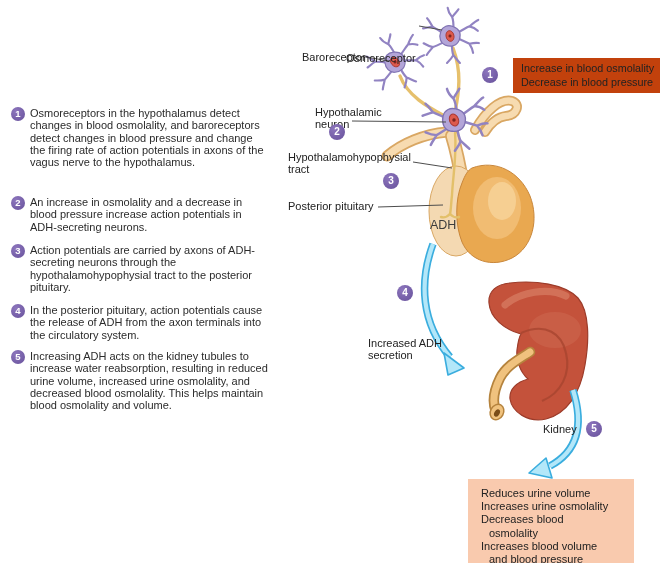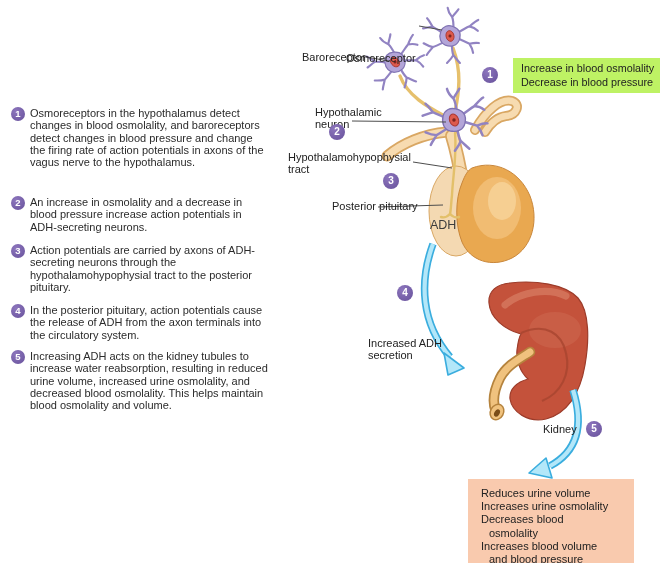--- a/index.html
+++ b/index.html
@@ -22,21 +22,21 @@
   
   .marker{
     position:absolute;width:16px;height:16px;border-radius:50%;
     background:radial-gradient(circle at 35% 30%, #8d76bd, #66509a);
     color:#fff;font-size:10px;font-weight:700;line-height:16px;text-align:center;
   }
   
   .callout{position:absolute;box-sizing:border-box;}
   .callout .bullet{padding-left:9px;text-indent:-8px;}
   .pinkbox{
-    left:513px;top:58px;width:147px;min-height:35px;background:#bef264;
+    left:513px;top:58px;width:147px;min-height:35px;background:#c2410c;
     font-size:10.8px;line-height:13.5px;padding:4px 4px 4px 7px;color:#222;
   }
   .peachbox{
     left:468px;top:479px;width:166px;min-height:80px;background:#f9caae;
     font-size:11px;line-height:13.2px;padding:8px 20px 8px 12px;color:#222;
   }
 </style>
 </head>
 <body>
 
@@ -144,21 +144,21 @@
   </div>
   <div class="step" style="top:350px;">
     <span class="stepnum">5</span>
     <div class="step-text">Increasing ADH acts on the kidney tubules to increase water reabsorption, resulting in reduced urine volume, increased urine osmolality, and decreased blood osmolality. This helps maintain blood osmolality and volume.</div>
   </div>
 
   <div class="lbl" style="left:346px;top:20px;margin-top:32px;">Osmoreceptor</div>
   <div class="lbl" style="left:302px;top:51px;">Baroreceptor</div>
   <div class="lbl" style="left:288px;top:106px;width:80px;margin-left:27px;">Hypothalamic neuron</div>
   <div class="lbl" style="left:288px;top:151px;width:127px;">Hypothalamohypophysial tract</div>
-  <div class="lbl" style="left:288px;top:200px;width:110px;margin-left:44px;">Posterior pituitary</div>
+  <div class="lbl" style="left:288px;top:200px;width:110px;">Posterior pituitary</div>
   <div class="lbl adh" style="left:430px;top:219px;">ADH</div>
   <div class="lbl" style="left:368px;top:337px;width:85px;">Increased ADH secretion</div>
   <div class="lbl" style="left:528px;top:423px;padding-left:15px;">Kidney</div>
 
   <div class="marker" style="left:482px;top:67px;">1</div>
   <div class="marker" style="left:329px;top:124px;">2</div>
   <div class="marker" style="left:383px;top:173px;">3</div>
   <div class="marker" style="left:397px;top:285px;">4</div>
   <div class="marker" style="left:586px;top:421px;">5</div>
 

